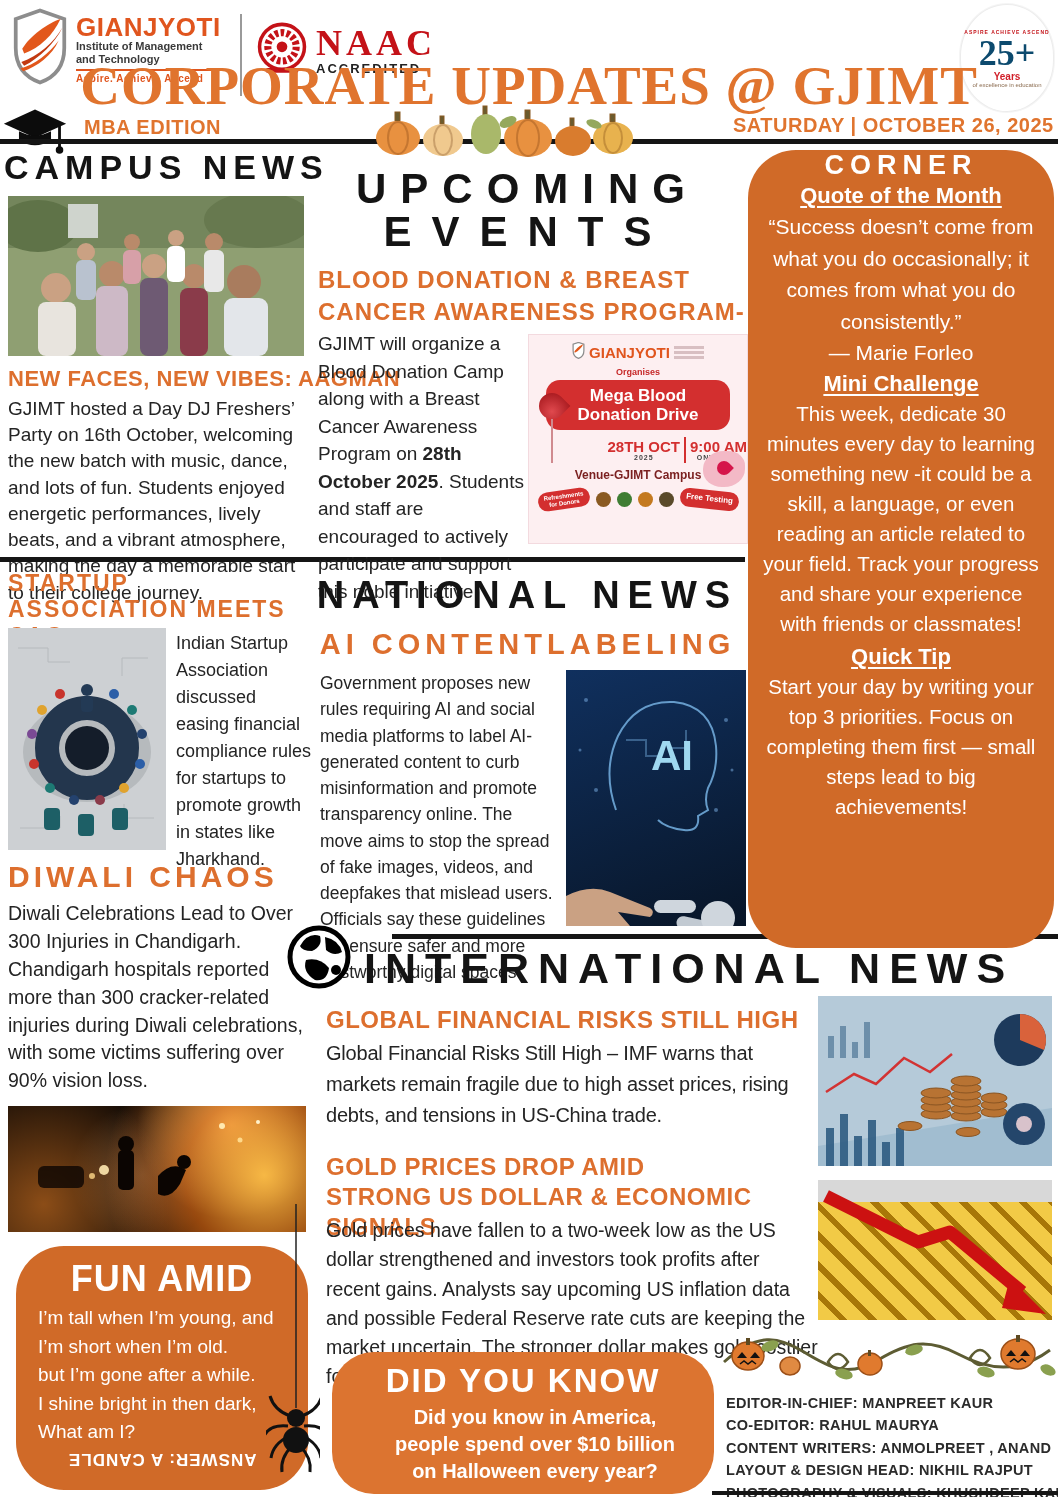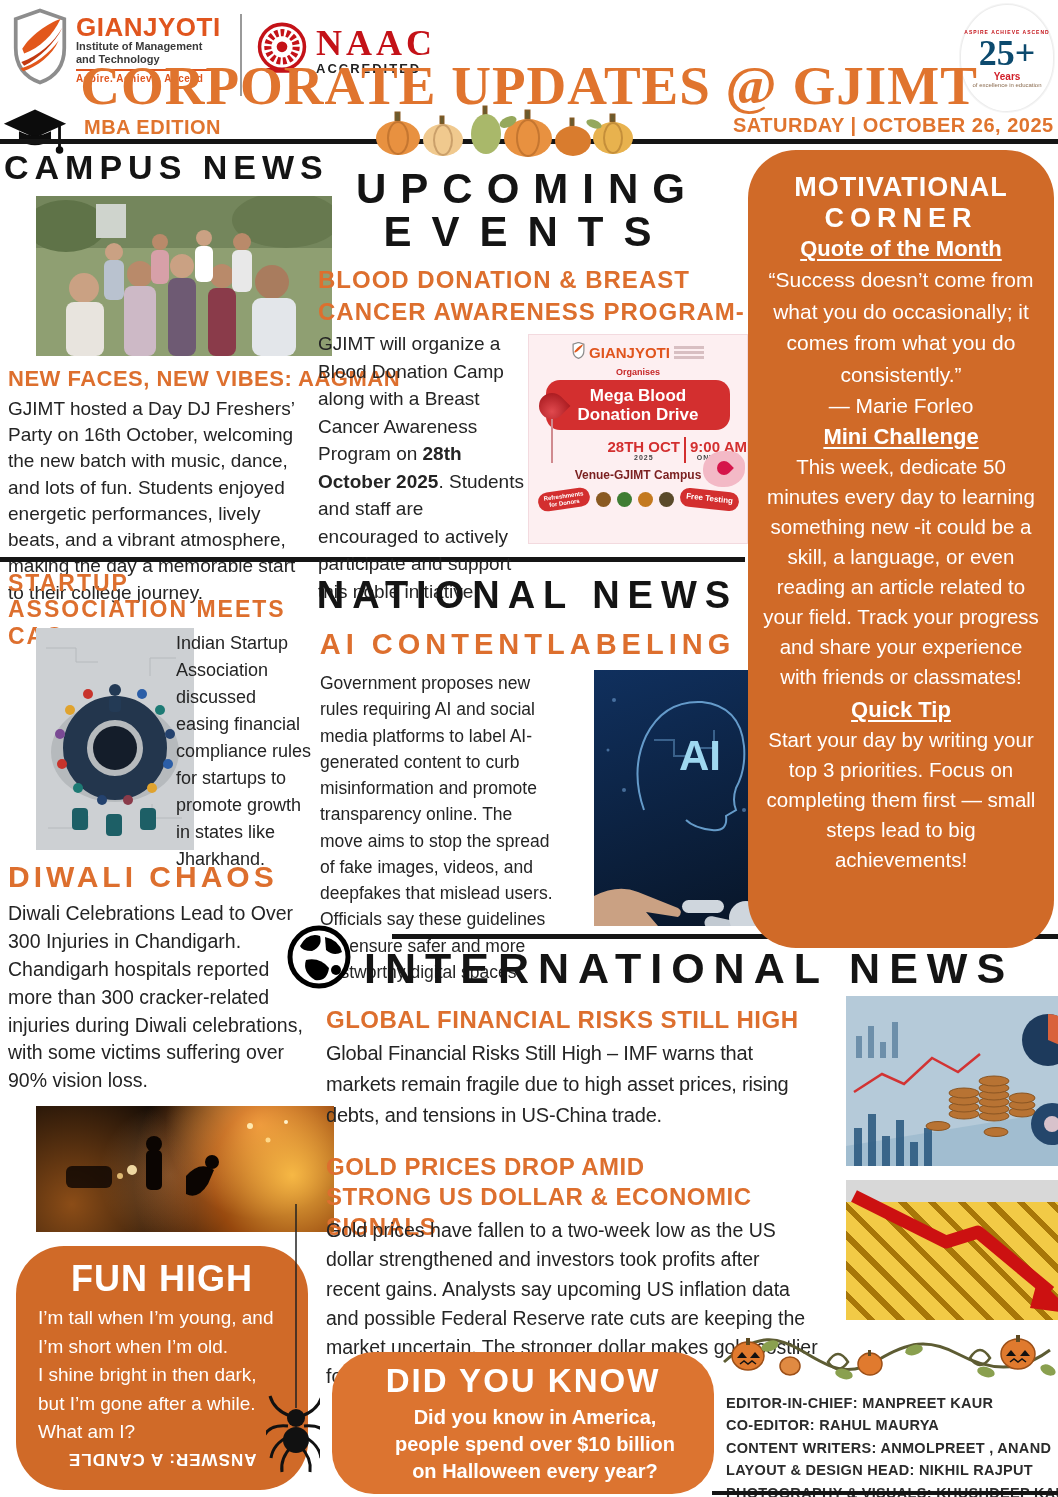--- a/index.html
+++ b/index.html
@@ -46,21 +46,21 @@
   .poster .logorow{display:flex;align-items:center;justify-content:center;gap:6px;margin-top:8px;}
   .poster .lg{width:15px;height:15px;border-radius:50%;}
   .blob{background:#D32F2F;color:#fff;border-radius:10px;font-weight:800;text-align:center;line-height:1.1;}
   .drop{width:26px;height:26px;background:radial-gradient(circle at 35% 35%,#e0494e,#9c0f14);border-radius:50% 50% 50% 0;transform:rotate(-135deg);}
   
   .fz-title{font-size:36px;font-weight:900;letter-spacing:1px;}
   .fz-line{font-size:19px;line-height:1.5;text-align:left;}
   .dyk-title{font-size:33px;font-weight:900;letter-spacing:2px;}
   .dyk-body{font-size:20px;font-weight:800;line-height:1.35;margin-left:24px;}
   
-  .img-frame{overflow:hidden;margin-left:28px;}
+  .img-frame{overflow:hidden;}
   .fireworks{background:
      radial-gradient(circle at 86% 55%,rgba(255,190,70,.95),rgba(255,120,20,.55) 30%,transparent 60%),
      radial-gradient(circle at 75% 15%,rgba(255,215,130,.8),transparent 38%),
      radial-gradient(circle at 12% 78%,rgba(255,140,40,.5),transparent 45%),
      radial-gradient(circle at 45% 55%,rgba(255,225,190,.22),transparent 40%),
      #170d06;}
   .goldbars{background:
      linear-gradient(#d8d8d8 0 16%,rgba(0,0,0,0) 16%),
      repeating-linear-gradient(45deg,#f2ca46 0 15px,#a87708 15px 21px),
      repeating-linear-gradient(-45deg,rgba(255,255,255,.35) 0 15px,rgba(110,70,0,.38) 15px 21px),#d4a017;}
@@ -245,26 +245,26 @@
       </g>
       <circle cx="96" cy="64" r="5" fill="#ffe9b0" opacity=".9"></circle>
         <circle cx="84" cy="70" r="3" fill="#ffd98a" opacity=".8"></circle>
       <circle cx="214" cy="20" r="3" fill="#ffe9b0"></circle>
         <circle cx="232" cy="34" r="2.5" fill="#ffd98a"></circle>
         <circle cx="250" cy="16" r="2" fill="#fff2cc"></circle>
     </svg>
   </div>
 
   <div class="abs orange-box" style="left:16px;top:1246px;width:292px;height:244px;border-radius:48px;">
-    <div class="fz-title" style="margin-top:12px;">FUN HIGH</div>
+    <div class="fz-title" style="margin-top:12px;">FUN AMID</div>
     <div style="padding:4px 14px 0 22px;">
       <div class="fz-line">I’m tall when I’m young, and</div>
       <div class="fz-line">I’m short when I’m old.</div>
+      <div class="fz-line">but I’m gone after a while.</div>
       <div class="fz-line">I shine bright in then dark,</div>
-      <div class="fz-line">but I’m gone after a while.</div>
       <div class="fz-line">What am I?</div>
     </div>
     <div style="margin-top:2px;"><span style="display:inline-block;transform:rotate(180deg);font-size:17px;font-weight:800;letter-spacing:1px;">ANSWER: A CANDLE</span></div>
   </div>
 
   <div class="abs" style="left:266px;top:1204px;z-index:4;">
     <svg width="54" height="286" viewBox="0 0 54 286">
       <line x1="30" y1="0" x2="30" y2="204" stroke="#222" stroke-width="1.5"></line>
       <g stroke="#111" stroke-width="3" fill="none">
         <path d="M24 212 q-16 -6 -20 -20"></path>
@@ -386,27 +386,26 @@
 
   <div class="abs h-orange" style="left:326px;top:1152px;width:430px;font-size:24px;line-height:1.25;letter-spacing:.5px;">GOLD PRICES DROP AMID STRONG US DOLLAR &amp; ECONOMIC SIGNALS</div>
   <div class="abs body-text" style="left:326px;top:1216px;width:492px;font-size:19.5px;line-height:1.5;">Gold prices have fallen to a two-week low as the US dollar strengthened and investors took profits after recent gains. Analysts say upcoming US inflation data and possible Federal Reserve rate cuts are keeping the market uncertain. The stronger dollar makes gold costlier for buyers using other currencies.</div>
 
   <div class="abs orange-box" style="left:332px;top:1352px;width:382px;height:142px;border-radius:42px;background:#DC7430;">
     <div class="dyk-title" style="margin-top:10px;">DID YOU KNOW</div>
     <div class="dyk-body" style="padding:4px 26px 0;">Did you know in America, people spend over $10 billion on Halloween every year?</div>
   </div>
 
   <div class="abs orange-box" style="left:748px;top:150px;width:306px;height:798px;border-radius:48px;padding:0;">
-    <div style="font-size:27px;font-weight:900;letter-spacing:1px;margin-top:22px;line-height:1.15;">MOTIVATIONAL</div>
     <div style="font-size:27px;font-weight:900;letter-spacing:6px;line-height:1.15;">CORNER</div>
     <div class="u" style="font-size:22px;margin-top:2px;">Quote of the Month</div>
     <div style="font-size:21px;line-height:1.5;padding:2px 16px 0;">“Success doesn’t come from what you do occasionally; it comes from what you do consistently.”</div>
     <div style="font-size:21px;line-height:1.5;">— Marie Forleo</div>
     <div class="u" style="font-size:22px;margin-top:2px;">Mini Challenge</div>
-    <div style="font-size:20.5px;line-height:1.47;padding:2px 12px 0;">This week, dedicate 50 minutes every day to learning something new -it could be a skill, a language, or even reading an article related to your field. Track your progress and share your experience with friends or classmates!</div>
+    <div style="font-size:20.5px;line-height:1.47;padding:2px 12px 0;">This week, dedicate 30 minutes every day to learning something new -it could be a skill, a language, or even reading an article related to your field. Track your progress and share your experience with friends or classmates!</div>
     <div class="u" style="font-size:22px;margin-top:4px;">Quick Tip</div>
     <div style="font-size:20.5px;line-height:1.47;padding:2px 14px 0;">Start your day by writing your top 3 priorities. Focus on completing them first — small steps lead to big achievements!</div>
   </div>
 
   <div class="abs img-frame" style="left:818px;top:996px;width:234px;height:170px;">
     <svg width="234" height="170" viewBox="0 0 234 170">
       <rect width="234" height="170" fill="#b5cad9"></rect>
       <polygon points="0,150 234,112 234,170 0,170" fill="#8fb3c9" opacity=".55"></polygon>
       <g fill="#28567d" opacity=".85">
         <rect x="8" y="132" width="8" height="38"></rect>

